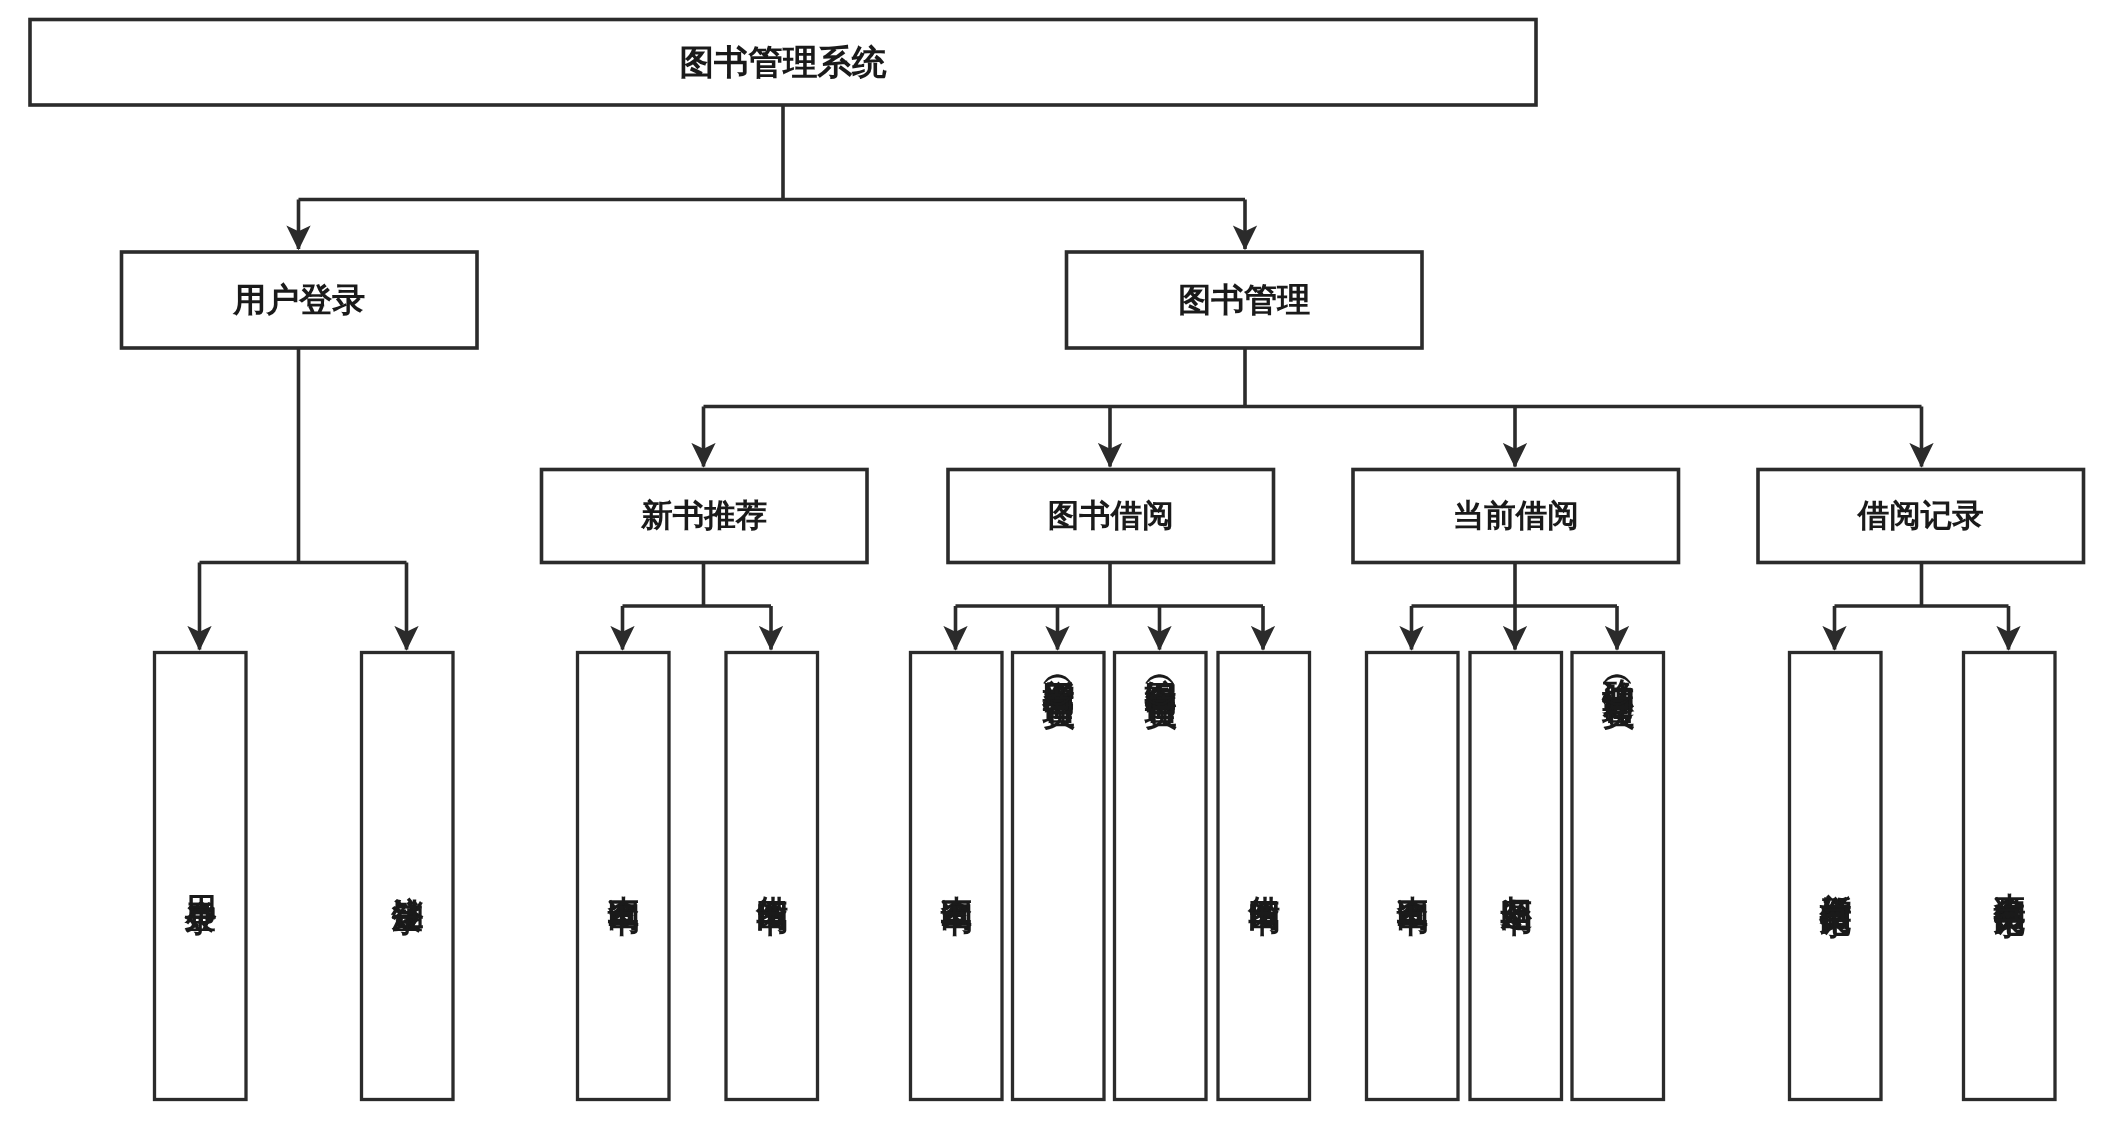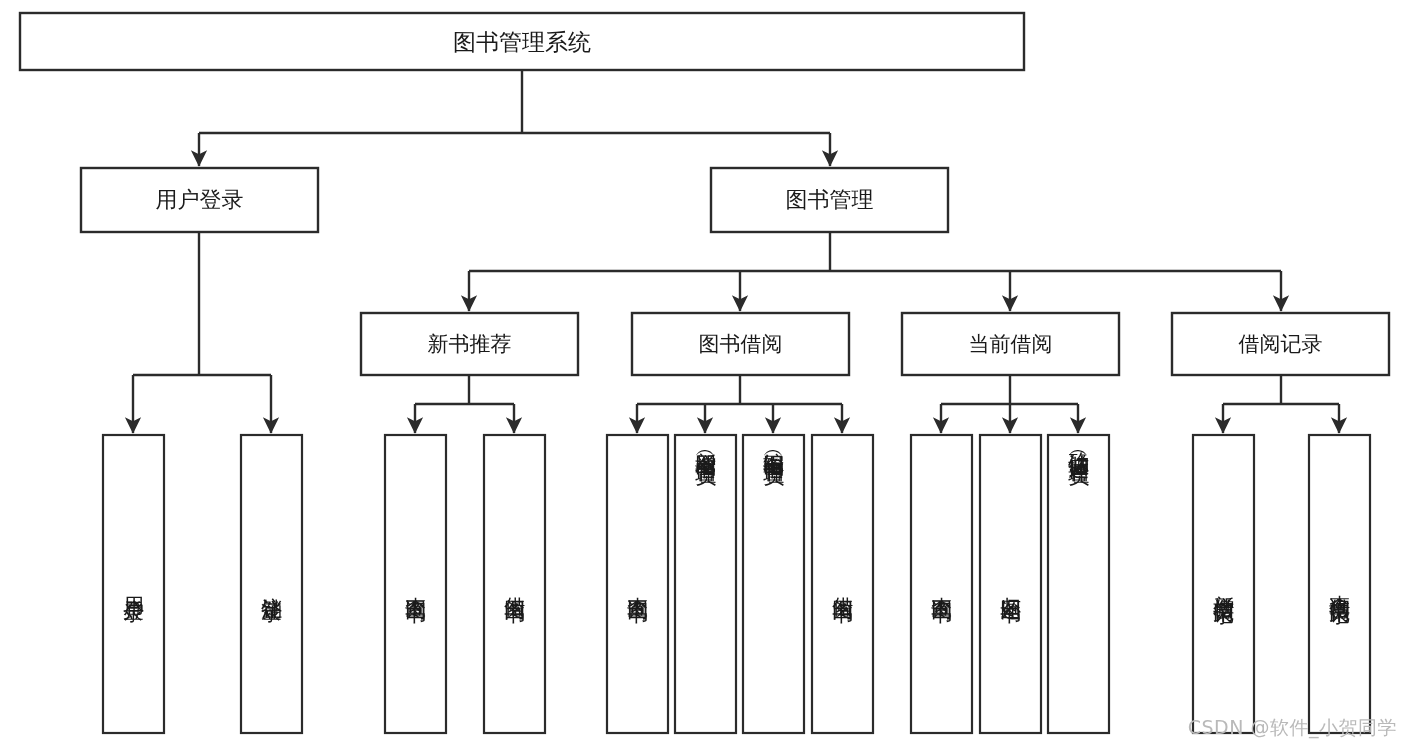--- a/index.html
+++ b/index.html
@@ -11,20 +11,21 @@
   body {
     width: 1405px;
     height: 747px;
     font-family: "DejaVu Sans", "Liberation Sans", sans-serif;
     overflow: hidden;
   }
   #diagram-root {
     position: relative;
     width: 1405px;
     height: 747px;
+    font-weight: bold;
   }
   svg.flow {
     position: absolute;
     top: 0;
     left: 0;
     width: 1405px;
     height: 747px;
   }
   .node-box {
     fill: #ffffff;
@@ -227,15 +228,14 @@
     <span class="leaf-label">确认归还（管理员）</span>
   </div>
 
   <div class="leaf-label-wrap" style="left:1193px; top:435px; width:61px; height:298px;">
     <span class="leaf-label">新增借阅记录</span>
   </div>
   <div class="leaf-label-wrap" style="left:1309px; top:435px; width:61px; height:298px;">
     <span class="leaf-label">查询借阅记录</span>
   </div>
 
-  <div class="watermark">CSDN @软件_小贺同学</div>
 
 </div>
 
 </body></html>

